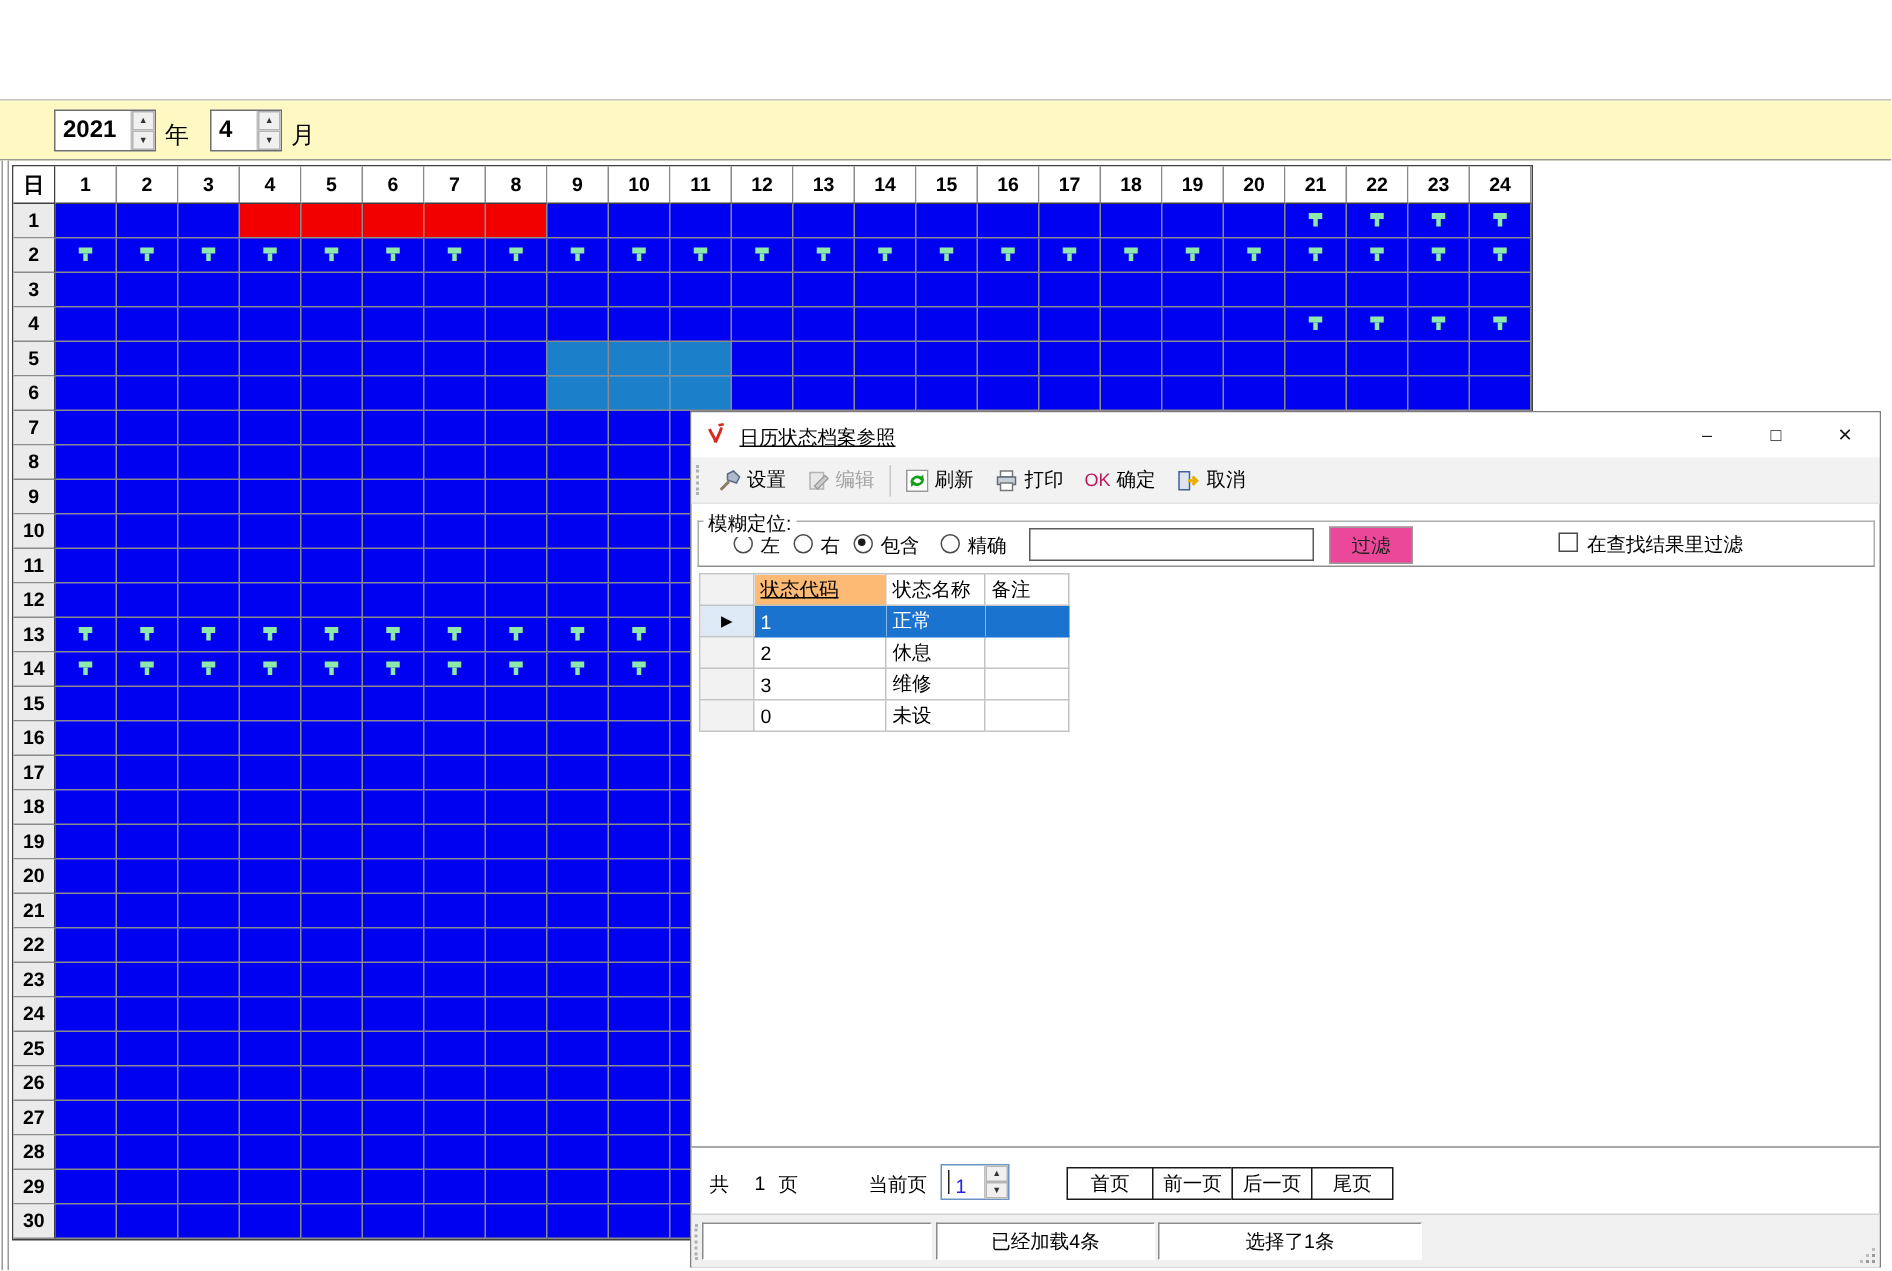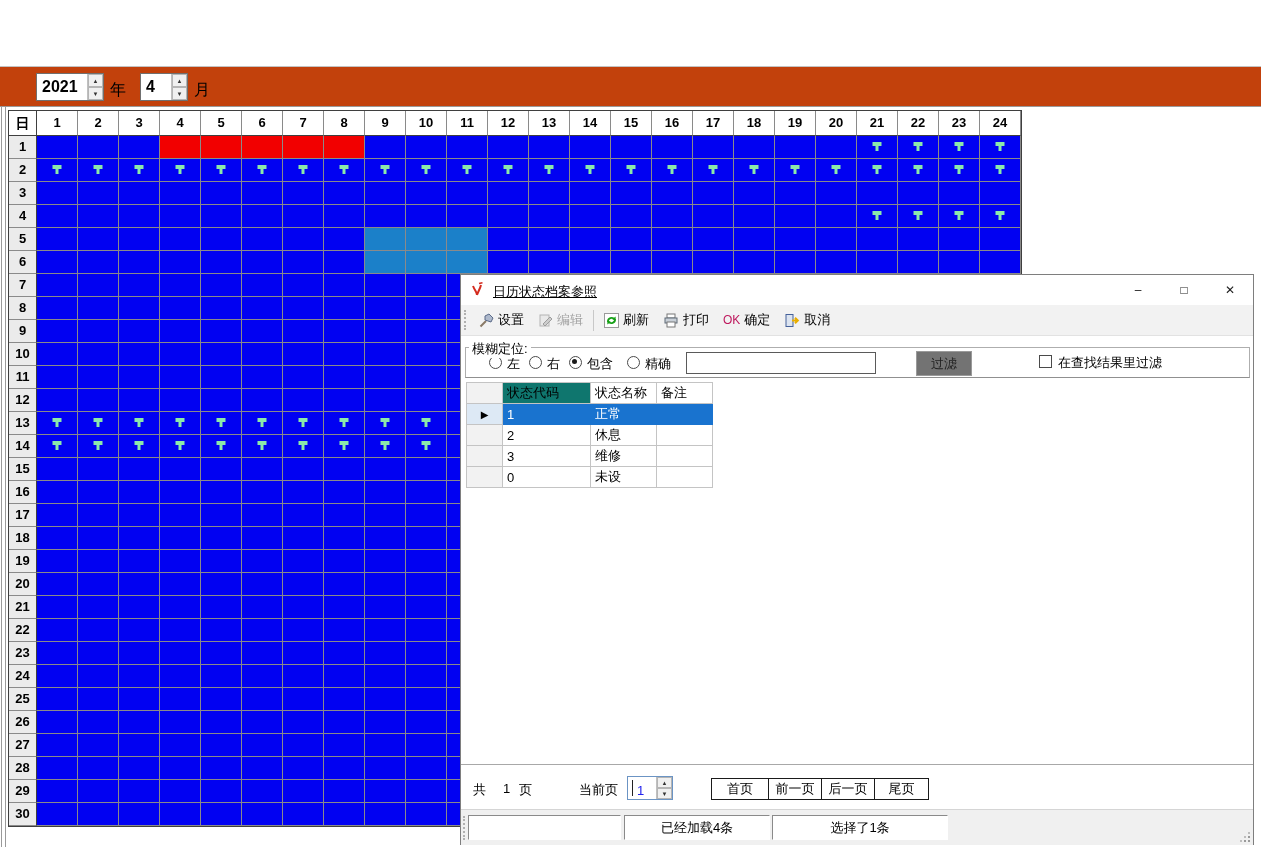--- a/index.html
+++ b/index.html
@@ -4,21 +4,21 @@
 <style>
   html,body{margin:0;padding:0;background:#fff;font-family:"Liberation Sans",sans-serif;}
   .page{position:relative;width:1261px;height:847px;background:#ffffff;overflow:hidden;}
 
   
   .top-strip{position:absolute;left:0;top:0;width:1261px;height:66px;background:#f0f0f0;}
   .win-fragment{position:absolute;left:30px;top:0;width:16px;height:5px;background:linear-gradient(90deg,#c9c9c9 0 7px,#3a5aaa 7px 11px,#c9c9c9 11px);}
   .app-title{position:absolute;left:0;top:8px;width:1261px;text-align:center;
     font-family:"DejaVu Serif",serif;font-style:italic;font-weight:bold;font-size:32px;letter-spacing:14px;color:#000;}
 
-  .controls-bar{position:absolute;left:0;top:66px;width:1261px;height:41px;background:#c2410c;
+  .controls-bar{position:absolute;left:0;top:66px;width:1261px;height:41px;background:#fef9c3;
     border-top:1px solid #c3c3c3;border-bottom:1px solid #9a9a9a;box-sizing:border-box;padding-left:20px;}
   .spinbox{position:absolute;top:6px;height:28px;background:#fff;border:1px solid #707070;box-sizing:border-box;display:flex;}
   .spin-year{left:36px;width:68px;}
   .spin-month{left:140px;width:48px;}
   .spin-value{flex:1;font-weight:bold;font-size:16px;padding:4px 0 0 5px;color:#000;}
   .spin-btns{width:15px;display:flex;flex-direction:column;border-left:1px solid #c0c0c0;}
   .spin-btn{flex:1;background:#f0f0f0;border:1px solid #b5b5b5;box-sizing:border-box;display:flex;align-items:center;justify-content:center;font-size:6px;color:#333;line-height:1;}
   .unit{position:absolute;top:13px;font-size:16px;color:#000;}
   .unit-year{left:110px;} .unit-month{left:194px;}
 
@@ -57,29 +57,29 @@
   .tb-item.disabled{color:#a3a3a3;}
   .tb-sep{width:1px;height:21px;background:#c8c8c8;margin:0 3px;}
   .ok-glyph{font-weight:normal;font-size:12px;color:#be185d;}
 
   .fuzzy-box{position:absolute;left:4px;top:72px;width:785px;height:31px;border:1px solid #aeaeae;border-bottom:1px solid #909090;box-sizing:border-box;}
   .fuzzy-label{position:absolute;left:8px;top:65px;font-size:13px;background:#fff;padding:0 3px;z-index:2;}
   .radio{position:absolute;top:81px;width:13px;height:13px;border:1px solid #4a4a4a;border-radius:50%;background:#fff;box-sizing:border-box;}
   .radio.checked::after{content:'';position:absolute;left:2px;top:2px;width:5px;height:5px;border-radius:50%;background:#1a1a1a;}
   .radio-label{position:absolute;top:80px;font-size:13px;}
   .fz-input{position:absolute;left:225px;top:77px;width:190px;height:22px;border:1px solid #5a5a5a;box-sizing:border-box;font-size:13px;padding:0 3px;outline:none;}
-  .filter-btn{position:absolute;left:425px;top:76px;width:56px;height:25px;background:#737373;border:1px solid #9a9a9a;box-sizing:border-box;
-    font-size:13px;text-align:center;line-height:23px;color:#222;margin-left:30px;}
+  .filter-btn{position:absolute;left:425px;top:76px;width:56px;height:25px;background:#ec4899;border:1px solid #9a9a9a;box-sizing:border-box;
+    font-size:13px;text-align:center;line-height:23px;color:#222;}
   .fz-check{position:absolute;left:578px;top:80px;width:13px;height:13px;border:1px solid #4a4a4a;background:#fff;box-sizing:border-box;}
   .fz-check-label{position:absolute;left:597px;top:79px;font-size:13px;}
 
   .ref-table{position:absolute;left:5px;top:107px;border-collapse:collapse;font-size:13px;background:#fff;}
   .ref-table th,.ref-table td{border:1px solid #c4c4c4;height:21px;box-sizing:border-box;padding:0 4px;text-align:left;font-weight:normal;white-space:nowrap;overflow:hidden;}
   .ref-table th{background:#ffffff;}
-  .ref-table th.hl{background:#0f766e;}
+  .ref-table th.hl{background:#fdba74;text-decoration:underline;}
   .ref-table th.selcol,.ref-table td.selcol{width:36px;background:#f2f2f2;text-align:center;padding:0;}
   .ref-table col.c1{width:88px;} .ref-table col.c2{width:66px;} .ref-table col.c3{width:56px;} .ref-table col.c0{width:36px;}
   .ref-table tr.sel td{background:#1973cf;color:#fff;border-color:#1973cf;}
   .ref-table tr.sel td.selcol{background:#dde9f5;color:#000;font-size:10px;border-color:#c4c4c4;}
 
   .dlg-sep{position:absolute;left:0;top:489px;width:100%;height:2px;background:linear-gradient(#a8a8a8 1px,#ffffff 1px);}
   .pg-text{position:absolute;top:506px;font-size:13px;color:#000;}
   .pg-spin{position:absolute;left:166px;top:501px;width:46px;height:24px;border:1px solid #6b94c4;box-sizing:border-box;display:flex;background:#fff;}
   .pg-spin-val{flex:1;font-size:13px;color:#2222ee;padding:4px 0 0 4px;border-left:1px solid #222;margin:3px 0 3px 4px;line-height:1;}
   .pg-btns{position:absolute;left:250px;top:503px;display:flex;}

